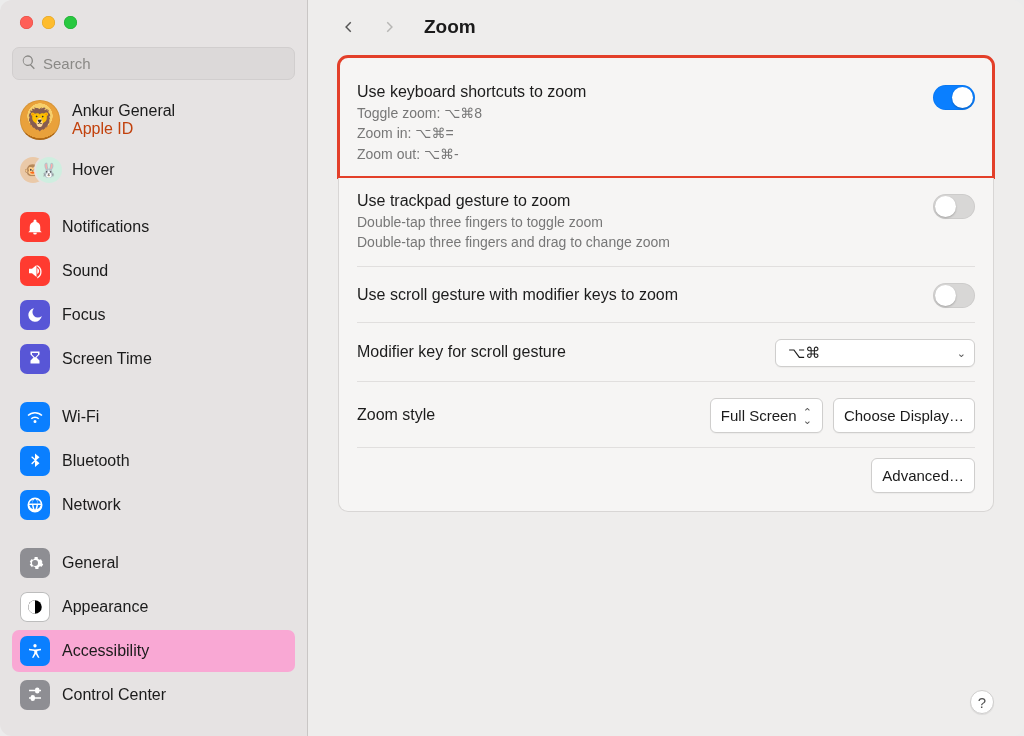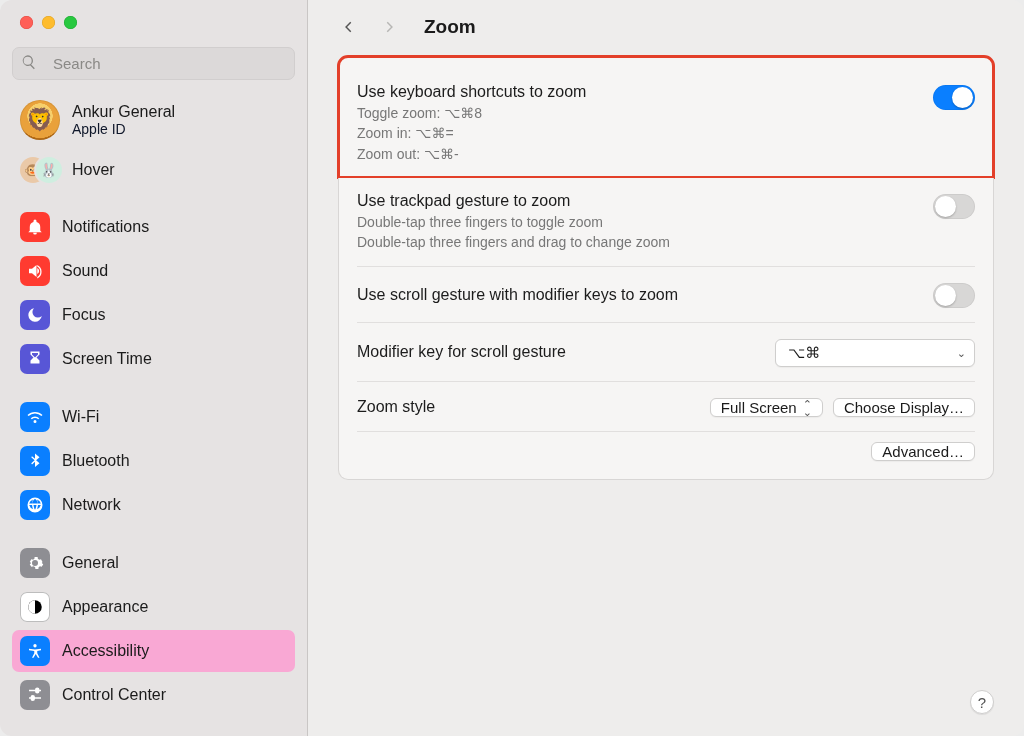--- a/index.html
+++ b/index.html
@@ -21,41 +21,41 @@
     display: flex; flex-direction: column;
     gap: 4px;
   }
   .traffic { display: flex; gap: 9px; padding: 6px 4px 14px 8px; }
   .dot { width: 13px; height: 13px; border-radius: 50%; }
   .dot.red    { background:#ff5f57; box-shadow: inset 0 0 0 .5px #e1473f; }
   .dot.yellow { background:#febc2e; box-shadow: inset 0 0 0 .5px #dda024; }
   .dot.green  { background:#28c840; box-shadow: inset 0 0 0 .5px #1ca530; }
 
   .search {
-    display:flex; align-items:center; gap:16px;
+    display:flex; align-items:center; gap:6px;
     background:#dcd9d9; border:1px solid #d1cece;
     border-radius:7px; padding:6px 8px; color:#8a8986;
     font-size:15px;
   }
   .search svg { width:16px; height:16px; fill:#8a8986; }
 
   .account-row, .side-item {
     display:flex; align-items:center; gap:12px;
     padding:6px 8px; border-radius:7px;
   }
   .account-row { margin-top:10px; }
   .avatar {
     width:40px; height:40px; border-radius:50%;
     background: radial-gradient(circle at 50% 40%, #f7cf6b 0 40%, #e9a13b 41% 70%, #b96f17 71% 100%);
     box-shadow: inset 0 0 0 1px rgba(0,0,0,.08);
     display:flex; align-items:center; justify-content:center;
     font-size:22px;
   }
   .acct-name { font-size:16px; font-weight:500; line-height:1.15; }
-  .acct-sub  { font-size:14px; color:#0f172a; }
+  .acct-sub  { font-size:16px; color:#c2410c; }
 
   .family-icons { position:relative; width:40px; height:28px; }
   .family-icons .c {
     width:26px; height:26px; border-radius:50%;
     position:absolute; top:1px;
     box-shadow: 0 0 0 2px #e6e3e3;
     display:flex; align-items:center; justify-content:center;
     font-size:14px;
   }
   .family-icons .c1 { left:0;  background:#eac9a8; }
@@ -131,21 +131,21 @@
     content:""; position:absolute; width:21px; height:21px; border-radius:50%;
     background:#fff; top:2px; left:2px;
     box-shadow: 0 1px 2px rgba(0,0,0,.25);
     transition:none;
   }
   .switch.on { background:#0a7fff; }
   .switch.on::after { left:19px; }
 
   .select, .btn {
     background:#fff; border:1px solid #cfcecd; border-radius:6px;
-    font-size:15px; padding:0 10px;
+    font-size:15px; padding:8px 10px;
     box-shadow: 0 1px 1px rgba(0,0,0,.04);
     display:flex; align-items:center; gap:6px;
     white-space:nowrap;
   }
   .select.big { min-width:200px; justify-content:space-between; padding:4px 8px 4px 12px; }
   .select .chev { font-size:11px; line-height:8px; color:#555; display:flex; flex-direction:column; }
   .btn { font-weight:400; }
 
   .btn-row { display:flex; justify-content:flex-end; padding:10px 0 12px 0; }
 

